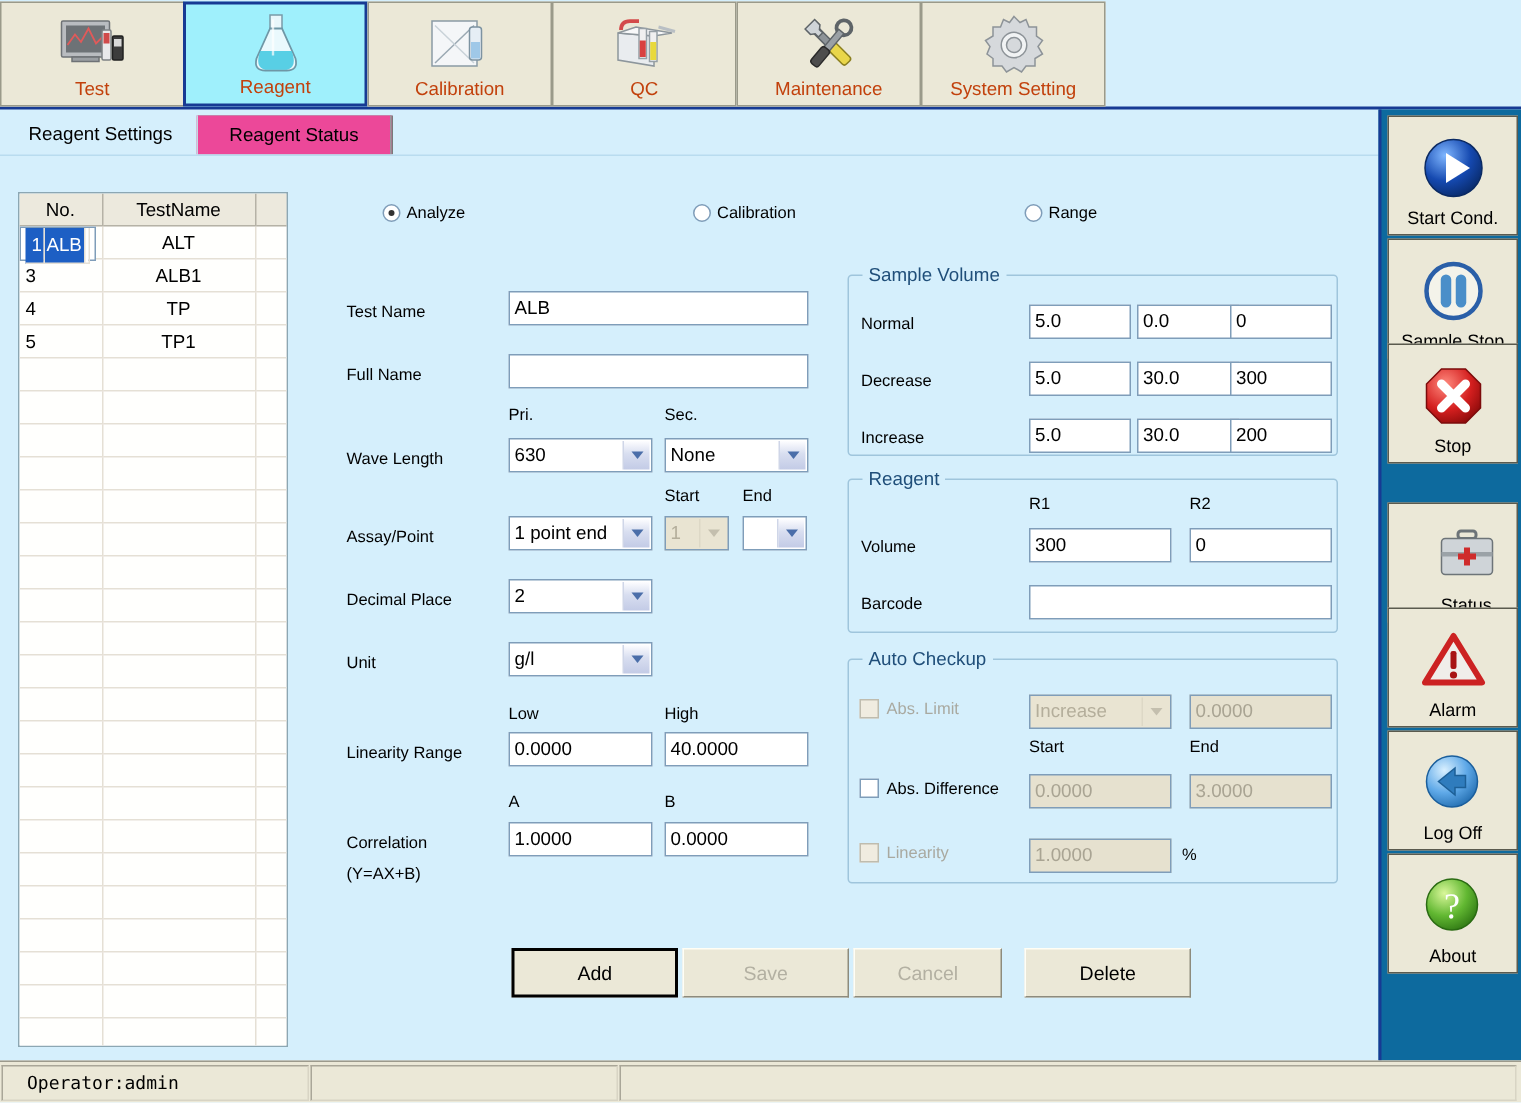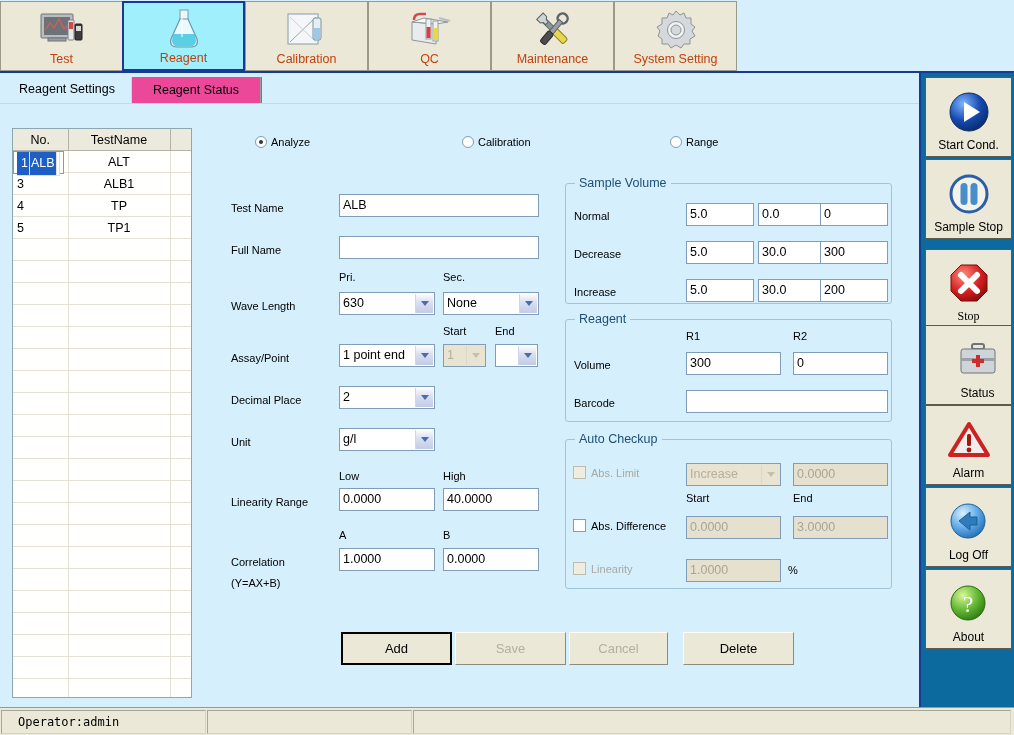--- a/index.html
+++ b/index.html
@@ -496,21 +496,21 @@
 
     <div class="radio-row">
       <div class="radio" style="left:55px;">
         <span class="rdot on"></span>
         <span class="lbl">Analyze</span>
       </div>
       <div class="radio" style="left:262px;">
         <span class="rdot"></span>
         <span class="lbl">Calibration</span>
       </div>
-      <div class="radio" style="left:470px;justify-content:flex-end;">
+      <div class="radio" style="left:483px;justify-content:flex-end;">
         <span class="rdot"></span>
         <span class="lbl">Range</span>
       </div>
     </div>
 
     <div class="lbl" style="position:absolute; left:231px; top:98px;">Test Name</div>
     <div class="fld" style="left:339px; top:90px; width:200px;">ALB</div>
 
     <div class="lbl" style="position:absolute; left:231px; top:140px;">Full Name</div>
     <div class="fld" style="left:339px; top:132px; width:200px;"></div>
@@ -668,38 +668,38 @@
       <div class="ico">
         <svg width="46" height="46" viewBox="0 0 46 46">
           <circle cx="23" cy="23" r="18" fill="#f4f3ea" stroke="#2a5fa8" stroke-width="3"></circle>
           <rect x="14.5" y="12" width="7" height="22" rx="3.5" fill="#4a8ec9"></rect>
           <rect x="24.5" y="12" width="7" height="22" rx="3.5" fill="#4a8ec9"></rect>
         </svg>
       </div>
       <div class="lbl2">Sample Stop</div>
     </div>
 
-    <div class="sbtn" style="top:176px;font-family:Liberation Serif, serif;">
+    <div class="sbtn" style="top:156px;">
       <div class="ico">
         <svg width="46" height="46" viewBox="0 0 46 46">
           <defs>
               <radialGradient id="gStop" cx="35%" cy="28%" r="80%">
             <stop offset="0%" stop-color="#ff8a7e"></stop>
                 <stop offset="60%" stop-color="#d41f1f"></stop>
                 <stop offset="100%" stop-color="#8d0b0b"></stop>
           </radialGradient>
             </defs>
           <polygon points="15,5 31,5 41,15 41,31 31,41 15,41 5,31 5,15" fill="url(#gStop)" stroke="#7c0b0b"></polygon>
           <path d="M15 15 L31 31 M31 15 L15 31" stroke="#fff" stroke-width="6" stroke-linecap="round"></path>
         </svg>
       </div>
       <div class="lbl2">Stop</div>
     </div>
 
-    <div class="sbtn" style="top:252px;padding-left:18px;">
+    <div class="sbtn" style="top:262px;padding-left:18px;">
       <div class="ico">
         <svg width="46" height="44" viewBox="0 0 46 44">
           <rect x="17" y="6" width="12" height="5" rx="2" fill="none" stroke="#6d7478" stroke-width="2"></rect>
           <rect x="6" y="11" width="34" height="24" rx="2.5" fill="#cfd4d8" stroke="#6d7478"></rect>
           <rect x="6" y="20" width="34" height="3" fill="#9ba2a7"></rect>
           <path d="M21 17 L25 17 L25 21 L29 21 L29 25 L25 25 L25 29 L21 29 L21 25 L17 25 L17 21 L21 21 Z" fill="#cf2b2b"></path>
         </svg>
       </div>
       <div class="lbl2">Status</div>
     </div>

